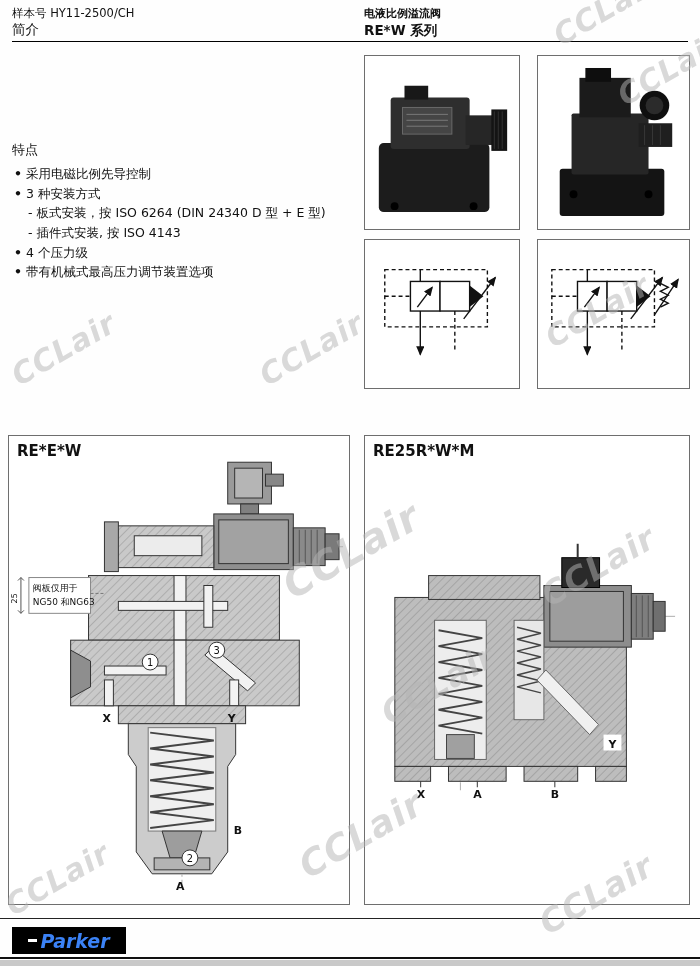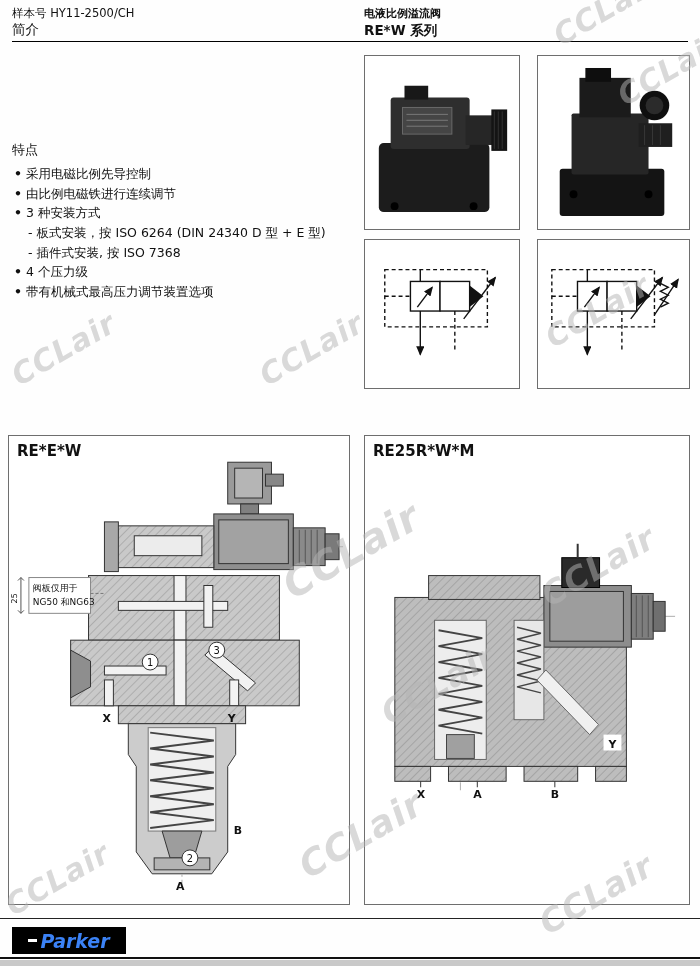--- a/index.html
+++ b/index.html
@@ -67,24 +67,23 @@
   <div class="section-title">简介</div>
   <div class="main-title">电液比例溢流阀</div>
   <div class="series-title">RE*W 系列</div>
   <div class="header-rule"></div>
 
 
   <div class="features-heading">特点</div>
   <div class="features">
     <ul>
       <li><span>采用电磁比例先导控制</span></li>
-      <li><span>由比例电磁铁进行连续调节</span></li>
       <li><span>3 种安装方式</span>
         <div class="sub">- 板式安装，按 ISO 6264 (DIN 24340 D 型 + E 型)</div>
-        <div class="sub">- 插件式安装, 按 ISO 7368</div>
+        <div class="sub">- 插件式安装, 按 ISO 4143</div>
       </li>
       <li><span>4 个压力级</span></li>
       <li><span>带有机械式最高压力调节装置选项</span></li>
     </ul>
   </div>
 
   <div class="frame" style="left:364px;top:55px;width:156px;height:175px;">
     <svg viewBox="0 0 156 175">
       <rect x="14" y="88" width="112" height="70" rx="5" fill="#1c1c1c"></rect>
       <rect x="26" y="42" width="80" height="52" rx="3" fill="#2e2e2e"></rect>

